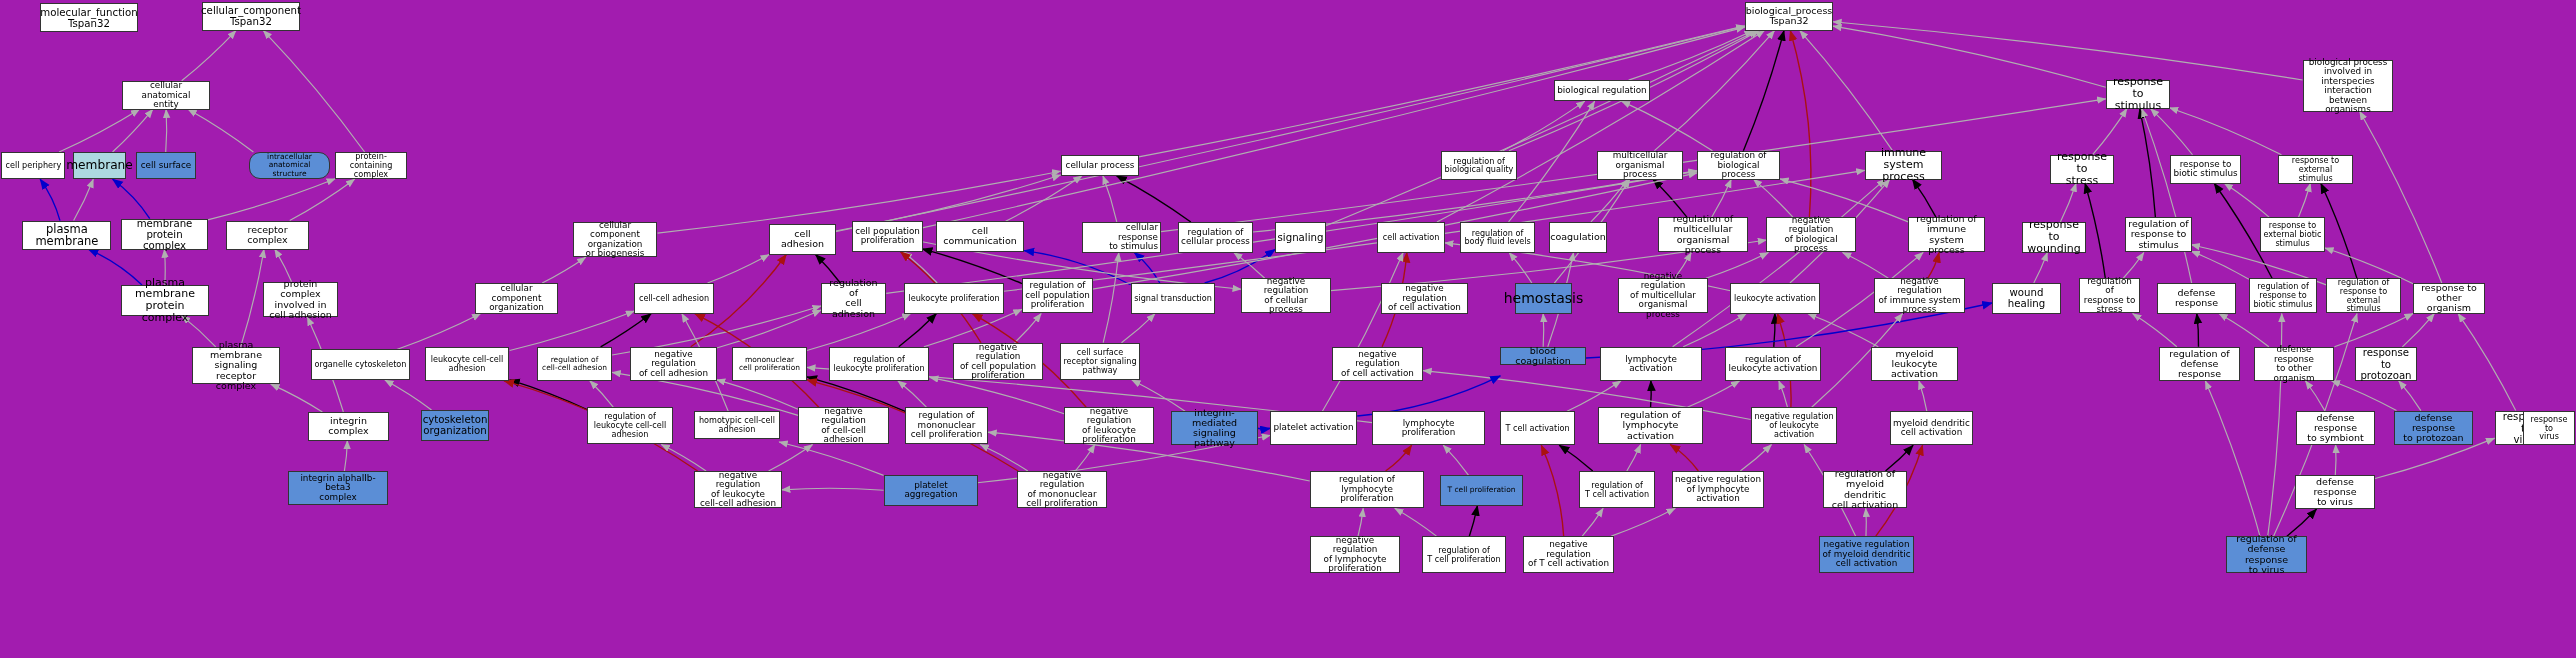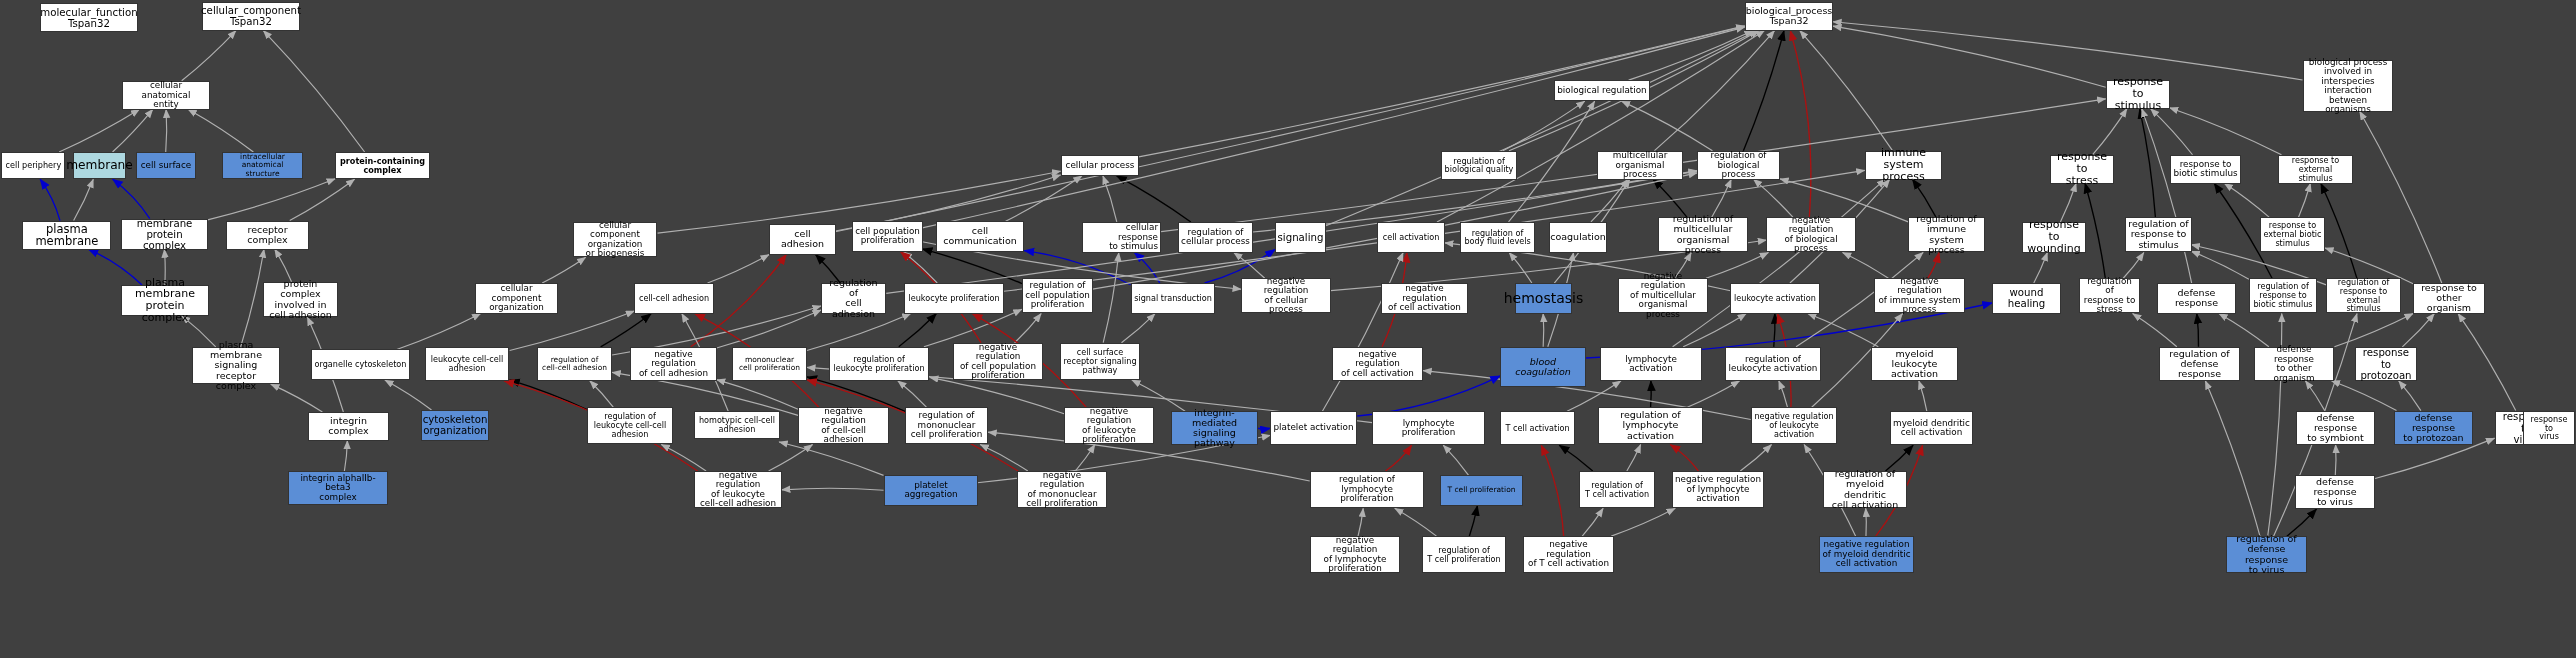--- a/index.html
+++ b/index.html
@@ -1,17 +1,17 @@
 <!DOCTYPE html>
 <html style="font-size:11px"><head>
 <meta charset="utf-8">
 <style>
   html,body{margin:0;padding:0;background:#ffffff;}
   body{font-family:"DejaVu Sans", sans-serif;}
-  #canvas{position:relative;width:2576px;height:659px;background:#404040;overflow:hidden;}
+  #canvas{position:relative;width:2576px;height:659px;background:#a21caf;overflow:hidden;}
   #edges{position:absolute;left:0;top:0;width:2576px;height:659px;}
   .node{
     position:absolute;
     box-sizing:border-box;
     border:1.7px solid #333333;
     background:#ffffff;
     display:flex;
     align-items:center;
     justify-content:center;
     text-align:center;
@@ -234,23 +234,23 @@
     <div class="node" style="left: 2303px; top: 60px; width: 90px; height: 52px; font-size: 8.8px;">biological process
 involved in
 interspecies
 interaction
 between organisms</div>
     <div class="node" style="left: 2106px; top: 80px; width: 64px; height: 28.5px; font-size: 11px;">response to
 stimulus</div>
     <div class="node" style="left: 1.4px; top: 152px; width: 64px; height: 27px; font-size: 8.1px;">cell periphery</div>
     <div class="node lightblue" style="left: 73px; top: 152px; width: 53px; height: 27px; font-size: 12.2px;">membrane</div>
     <div class="node blue" style="left: 136px; top: 152px; width: 60px; height: 27px; font-size: 8.8px;">cell surface</div>
-    <div class="node blue" style="left: 222px; top: 152px; width: 81px; height: 27px; font-size: 7.5px;">intracellular
+    <div class="node blue" style="left: 249px; top: 152px; width: 81px; height: 27px; font-size: 7.5px; border-radius: 11px;">intracellular
 anatomical structure</div>
-    <div class="node" style="left: 335px; top: 152px; width: 95px; height: 27px; font-size: 8.1px; font-weight: bold;">protein-containing
+    <div class="node" style="left: 335px; top: 152px; width: 72px; height: 27px; font-size: 8.1px;">protein-containing
 complex</div>
     <div class="node" style="left: 1061px; top: 155px; width: 78px; height: 21px; font-size: 8.8px;">cellular process</div>
     <div class="node" style="left: 1441px; top: 151px; width: 76px; height: 28.5px; font-size: 8.1px;">regulation of
 biological quality</div>
     <div class="node" style="left: 1597px; top: 151px; width: 86px; height: 28.5px; font-size: 8.8px;">multicellular
 organismal process</div>
     <div class="node" style="left: 1697px; top: 151px; width: 83px; height: 28.5px; font-size: 8.8px;">regulation of
 biological process</div>
     <div class="node" style="left: 1865px; top: 151px; width: 77px; height: 28.5px; font-size: 11px;">immune system
 process</div>
@@ -353,21 +353,21 @@
     <div class="node" style="left: 829px; top: 347px; width: 100px; height: 34px; font-size: 8.1px;">regulation of
 leukocyte proliferation</div>
     <div class="node" style="left: 953px; top: 343px; width: 90px; height: 37px; font-size: 8.8px;">negative regulation
 of cell population
 proliferation</div>
     <div class="node" style="left: 1060px; top: 343px; width: 80px; height: 37px; font-size: 8.1px;">cell surface
 receptor signaling
 pathway</div>
     <div class="node" style="left: 1332px; top: 347px; width: 91px; height: 34px; font-size: 8.8px;">negative regulation
 of cell activation</div>
-    <div class="node blue" style="left: 1500px; top: 347px; width: 86px; height: 40px; font-size: 9.5px; font-style: italic;">blood coagulation</div>
+    <div class="node blue" style="left: 1500px; top: 347px; width: 86px; height: 18px; font-size: 9.5px;">blood coagulation</div>
     <div class="node" style="left: 1600px; top: 347px; width: 102px; height: 34px; font-size: 8.8px;">lymphocyte activation</div>
     <div class="node" style="left: 1725px; top: 347px; width: 96px; height: 34px; font-size: 8.8px;">regulation of
 leukocyte activation</div>
     <div class="node" style="left: 1871px; top: 347px; width: 87px; height: 34px; font-size: 9.5px;">myeloid leukocyte
 activation</div>
     <div class="node" style="left: 2254px; top: 347px; width: 80px; height: 34px; font-size: 8.8px;">defense response
 to other organism</div>
     <div class="node" style="left: 2355px; top: 347px; width: 62px; height: 34px; font-size: 10.2px;">response to
 protozoan</div>
     <div class="node" style="left: 308px; top: 412px; width: 81px; height: 28.5px; font-size: 9.5px;">integrin complex</div>

